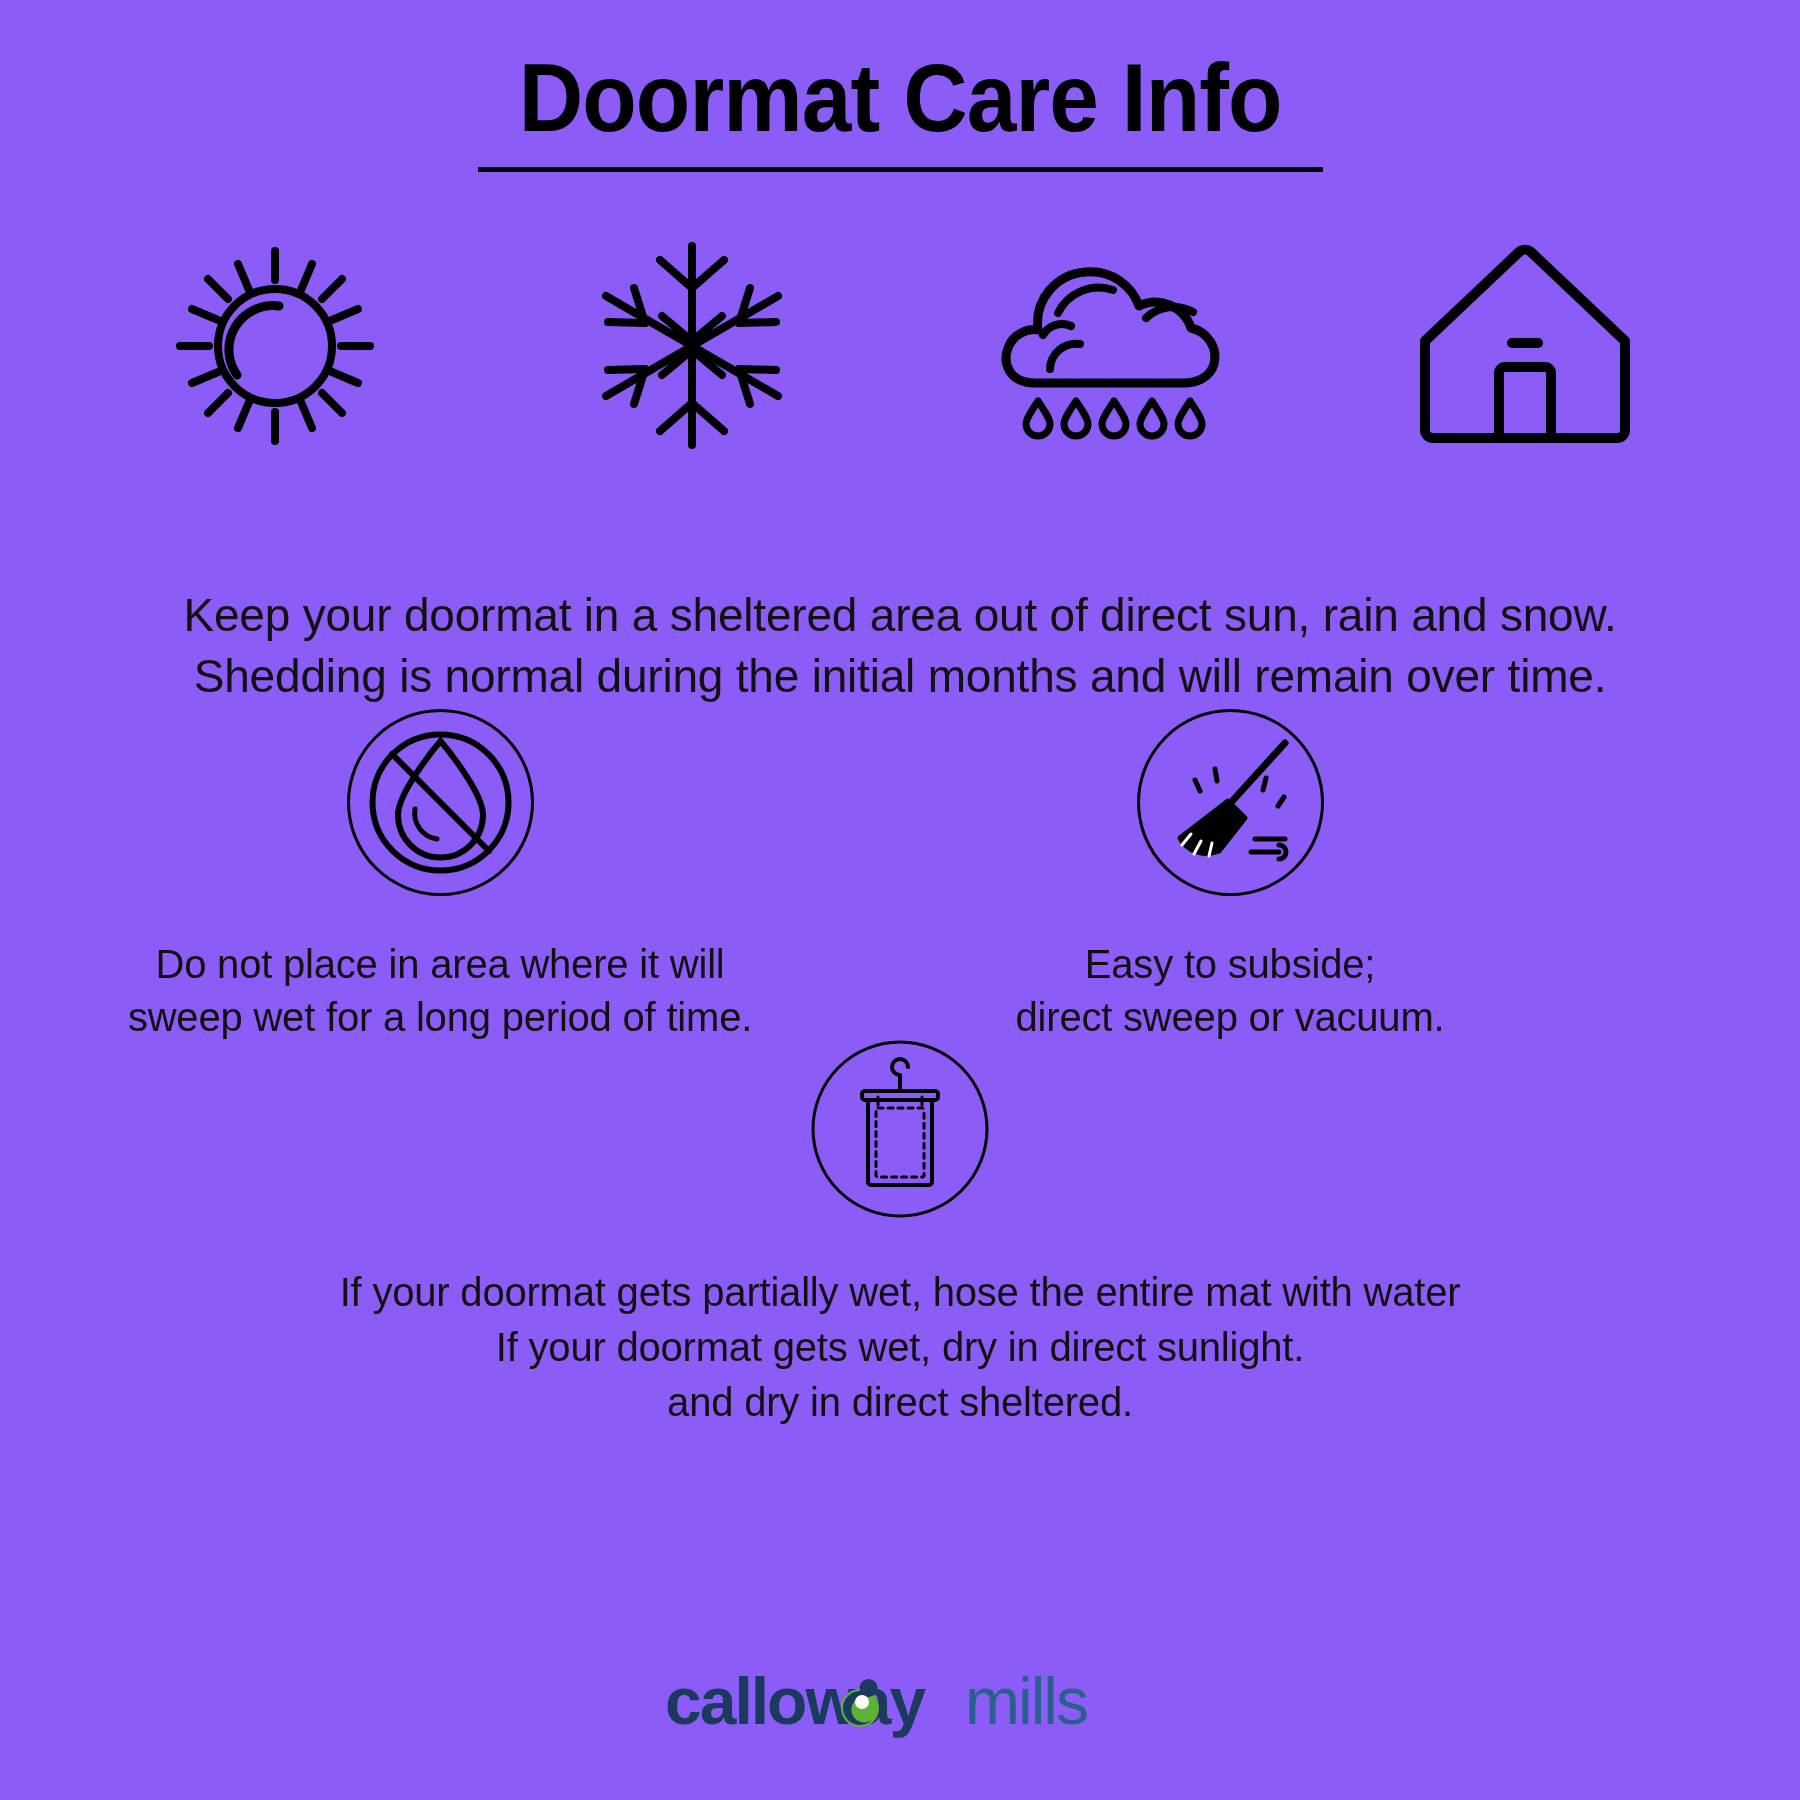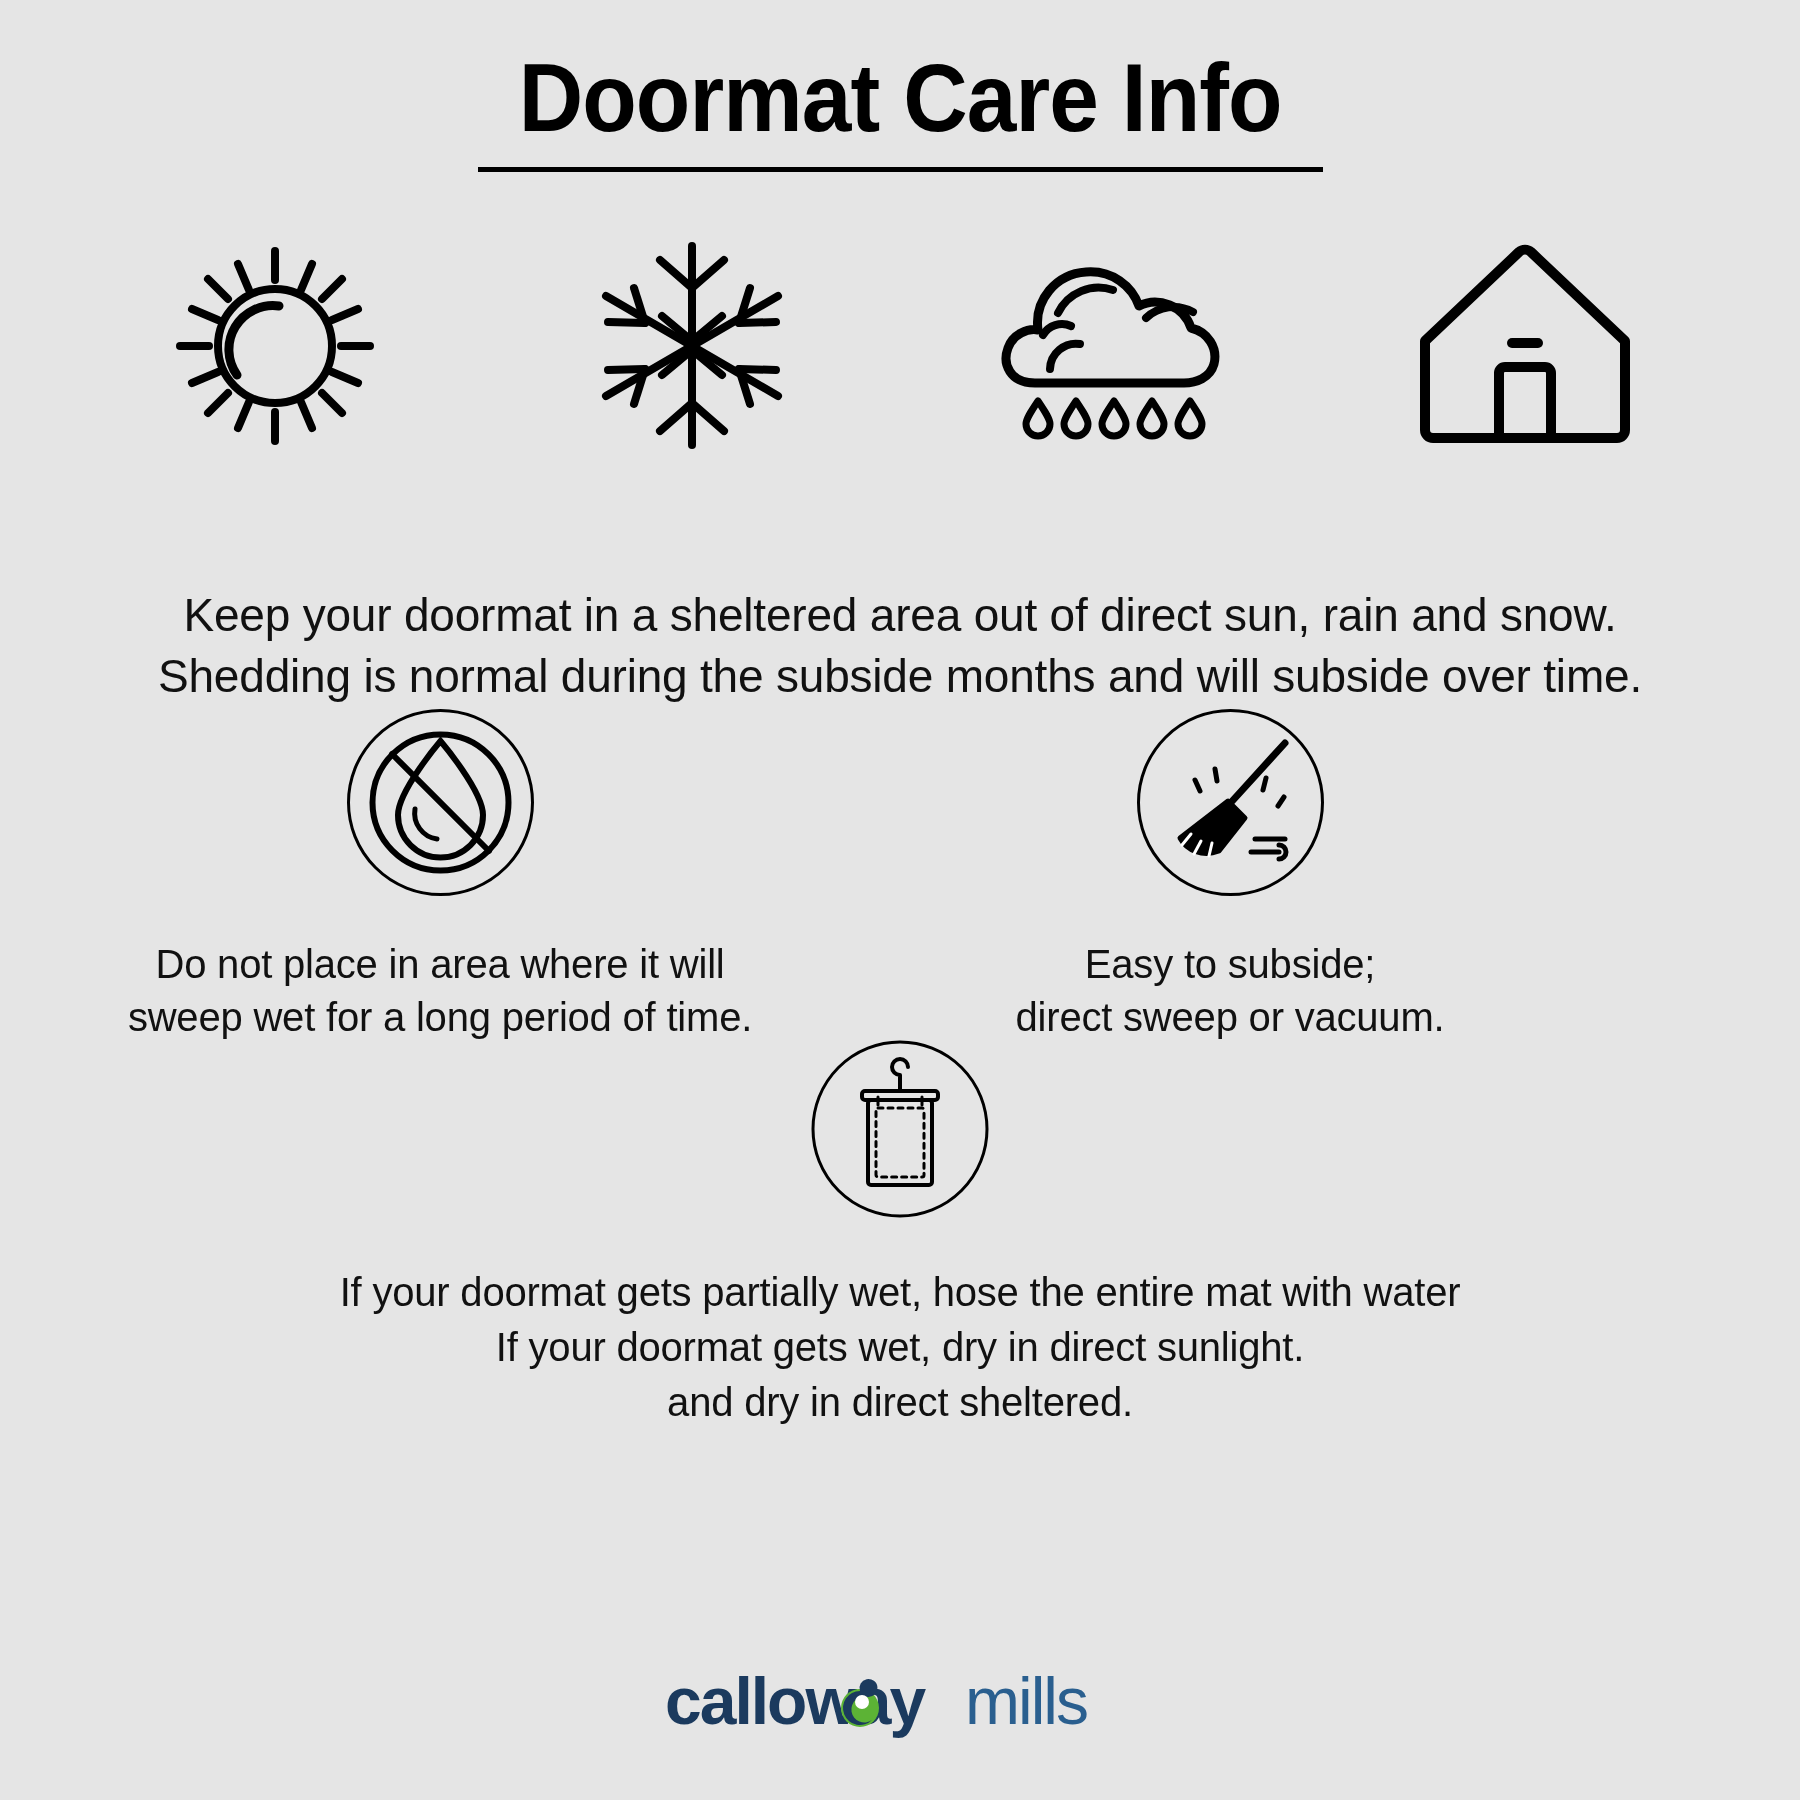--- a/index.html
+++ b/index.html
@@ -8,21 +8,21 @@
     height: 1800px;
     background: #ffffff;
     font-family: "Liberation Sans", sans-serif;
     color: #111111;
     overflow: hidden;
   }
   .page {
     position: relative;
     width: 1800px;
     height: 1800px;
-    background: #e5e5e5;
+    background: #8b5cf6;
   }
 
   
   .title-block {
     position: absolute;
     top: 48px;
     left: 0;
     width: 1800px;
     text-align: center;
   }
@@ -242,21 +242,21 @@
           <path d="M84 200 L84 135 a6 6 0 0 1 6 -6 L130 129 a6 6 0 0 1 6 6 L136 200"></path>
           <path d="M97 105 L123 105"></path>
         </g>
       </svg>
     </div>
 
   </div>
 
   <div class="intro">
     <div>Keep your doormat in a sheltered area out of direct sun, rain and snow.</div>
-    <div>Shedding is normal during the subside months and will subside over time.</div>
+    <div>Shedding is normal during the initial months and will remain over time.</div>
   </div>
 
   <div class="two-col">
 
     <div class="col left">
       <div class="circle-icon">
         <svg width="195" height="195" viewBox="0 0 195 195">
           <g fill="none" stroke="#000" stroke-linecap="round">
             <circle cx="97.5" cy="97.5" r="92" stroke-width="3"></circle>
             <circle cx="97.5" cy="97.5" r="68" stroke-width="6"></circle>

